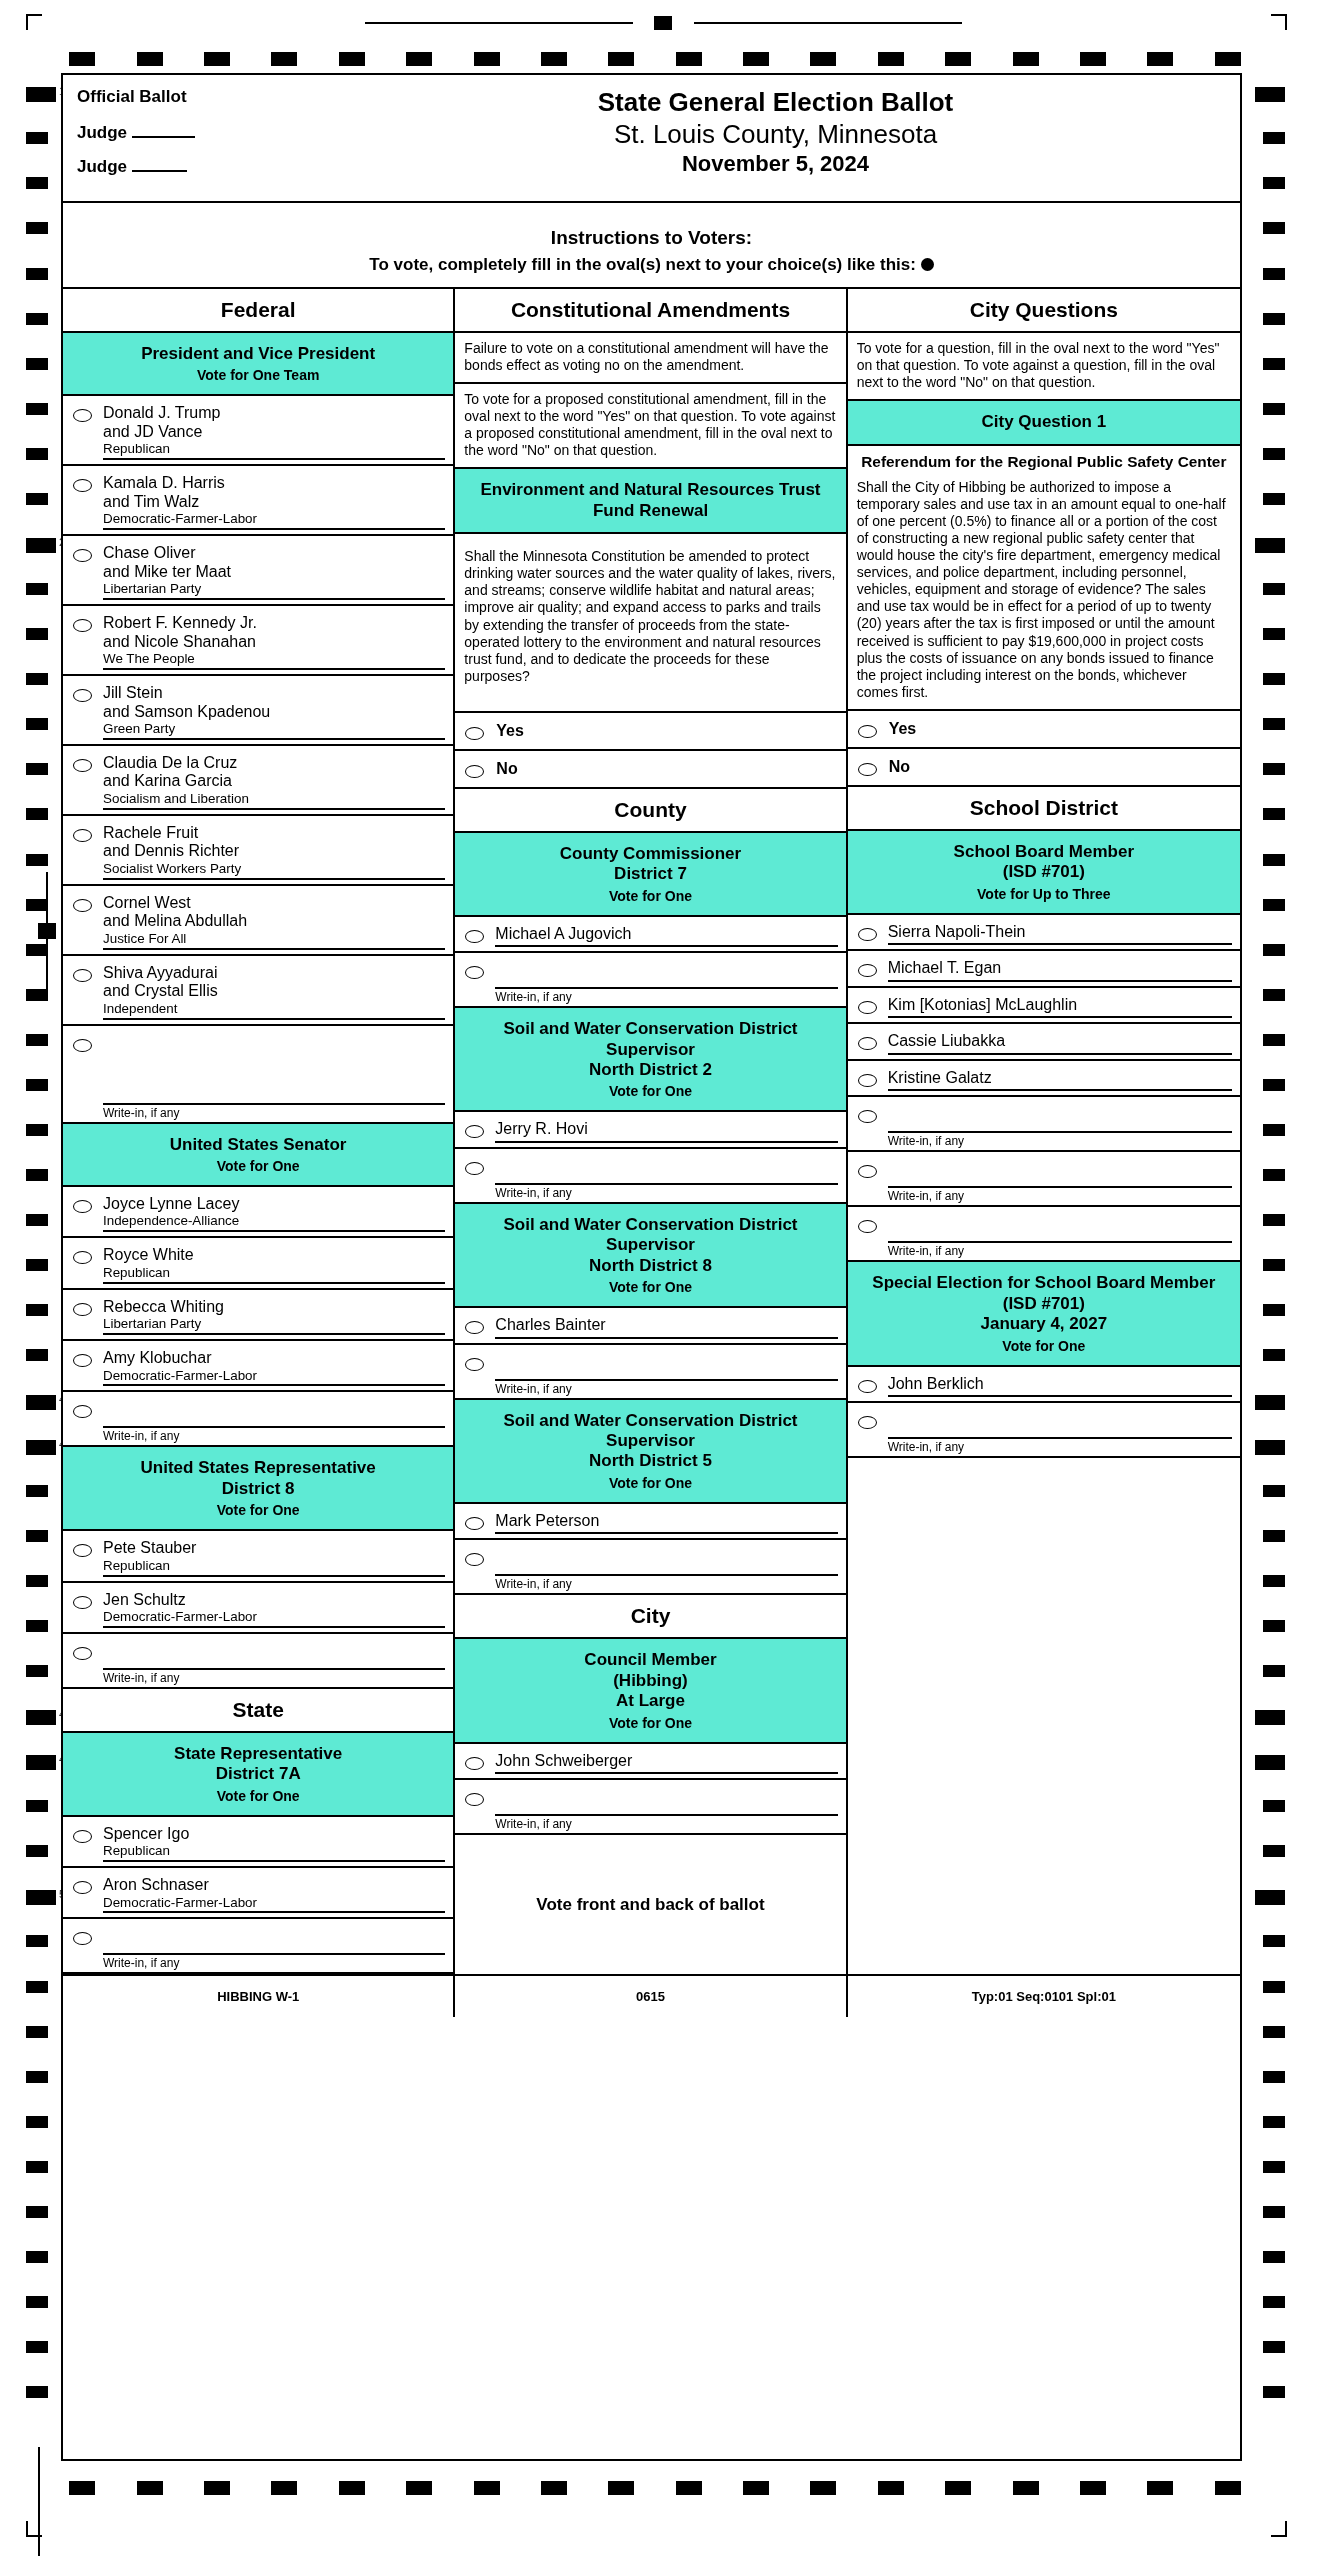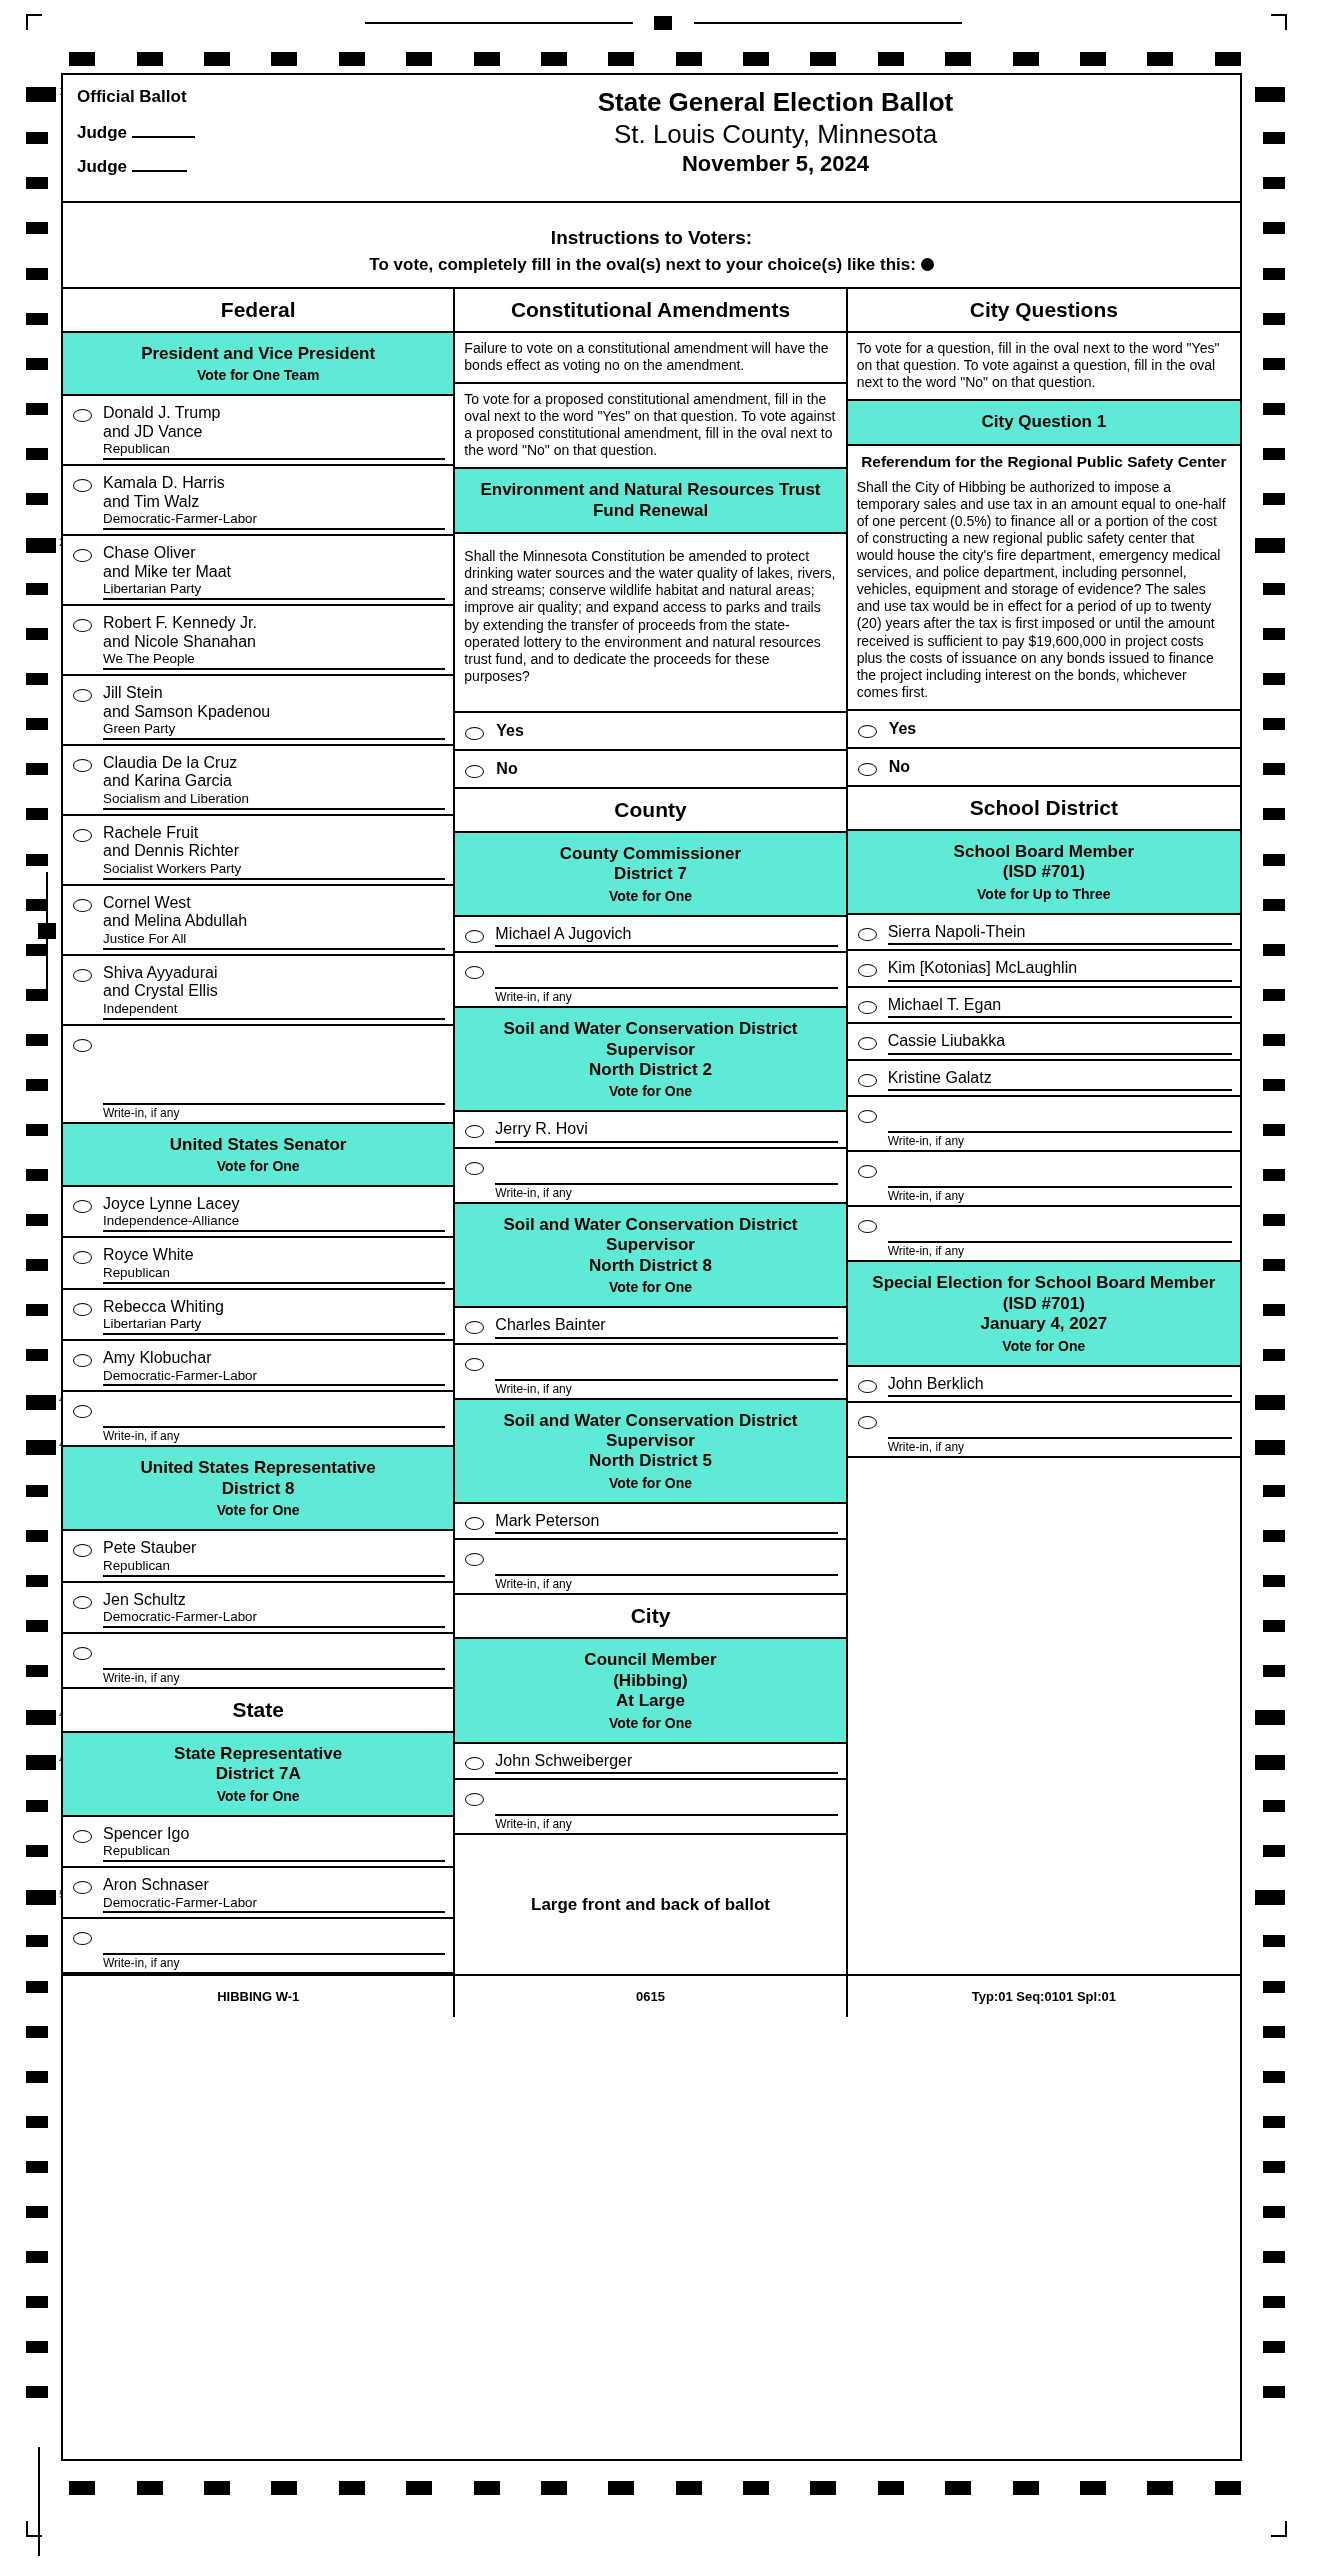--- a/index.html
+++ b/index.html
@@ -587,21 +587,21 @@
             </div>
           </div>
           <div class="wirow">
             <div class="oval"></div>
             <div class="wibody">
               <div class="wiline"></div>
               <div class="wi-label">Write-in, if any</div>
             </div>
           </div>
           <div class="spacer"></div>
-          <div class="vfb">Large front and back of ballot</div>
+          <div class="vfb">Vote front and back of ballot</div>
           <div class="spacer"></div>
         </div>
       </div>
     <div class="col">
         <div class="colinner" id="col-city">
           <div class="banner">City Questions</div>
           <div class="textblk">To vote for a question, fill in the oval next to the word "Yes" on that question. To vote against a question, fill in the oval next to the word "No" on that question.</div>
           <div class="office">
             <div class="oname">City Question 1</div>
           </div>
@@ -623,27 +623,27 @@
           </div>
           <div class="cand simple">
             <div class="oval"></div>
             <div class="cinfo">
               <div class="cname">Sierra Napoli-Thein</div>
             </div>
           </div>
           <div class="cand simple">
             <div class="oval"></div>
             <div class="cinfo">
+              <div class="cname">Michael T. Egan</div>
+            </div>
+          </div>
+          <div class="cand simple">
+            <div class="oval"></div>
+            <div class="cinfo">
               <div class="cname">Kim [Kotonias] McLaughlin</div>
-            </div>
-          </div>
-          <div class="cand simple">
-            <div class="oval"></div>
-            <div class="cinfo">
-              <div class="cname">Michael T. Egan</div>
             </div>
           </div>
           <div class="cand simple">
             <div class="oval"></div>
             <div class="cinfo">
               <div class="cname">Cassie Liubakka</div>
             </div>
           </div>
           <div class="cand simple">
             <div class="oval"></div>

